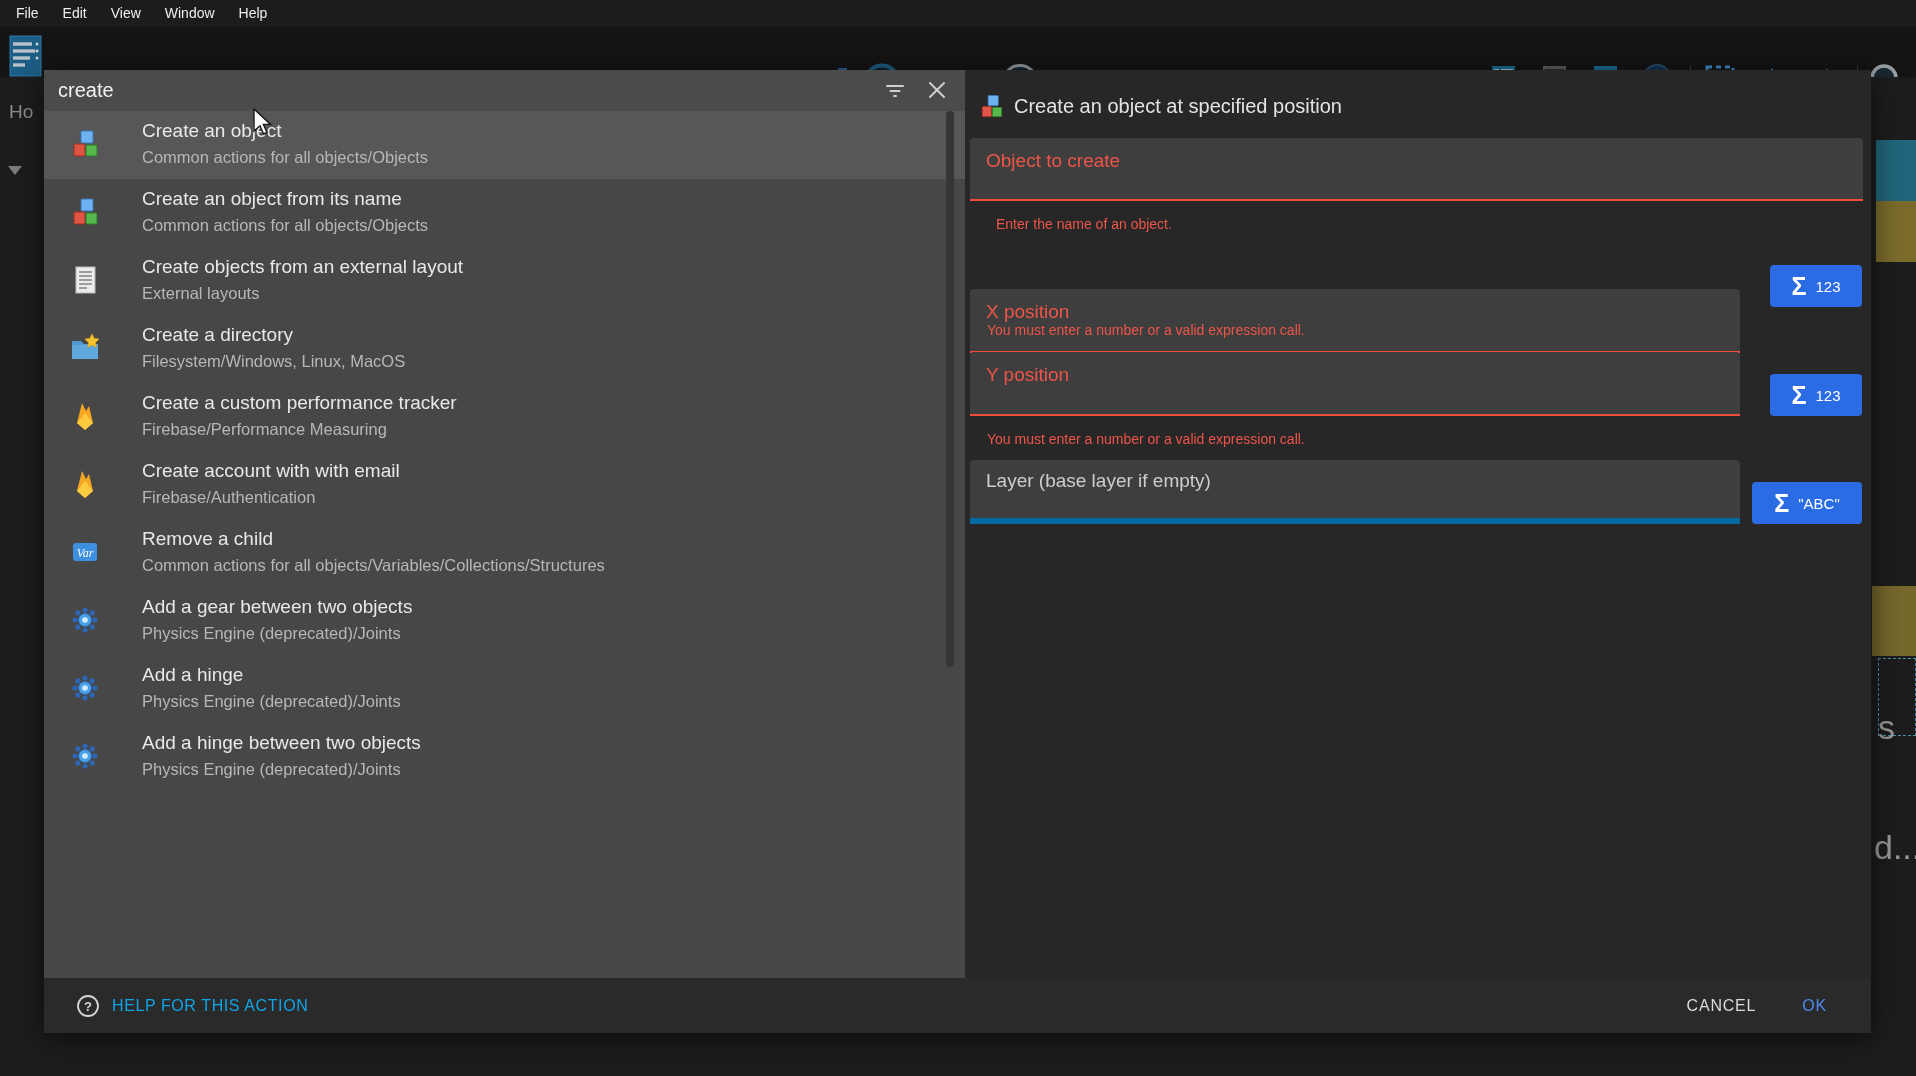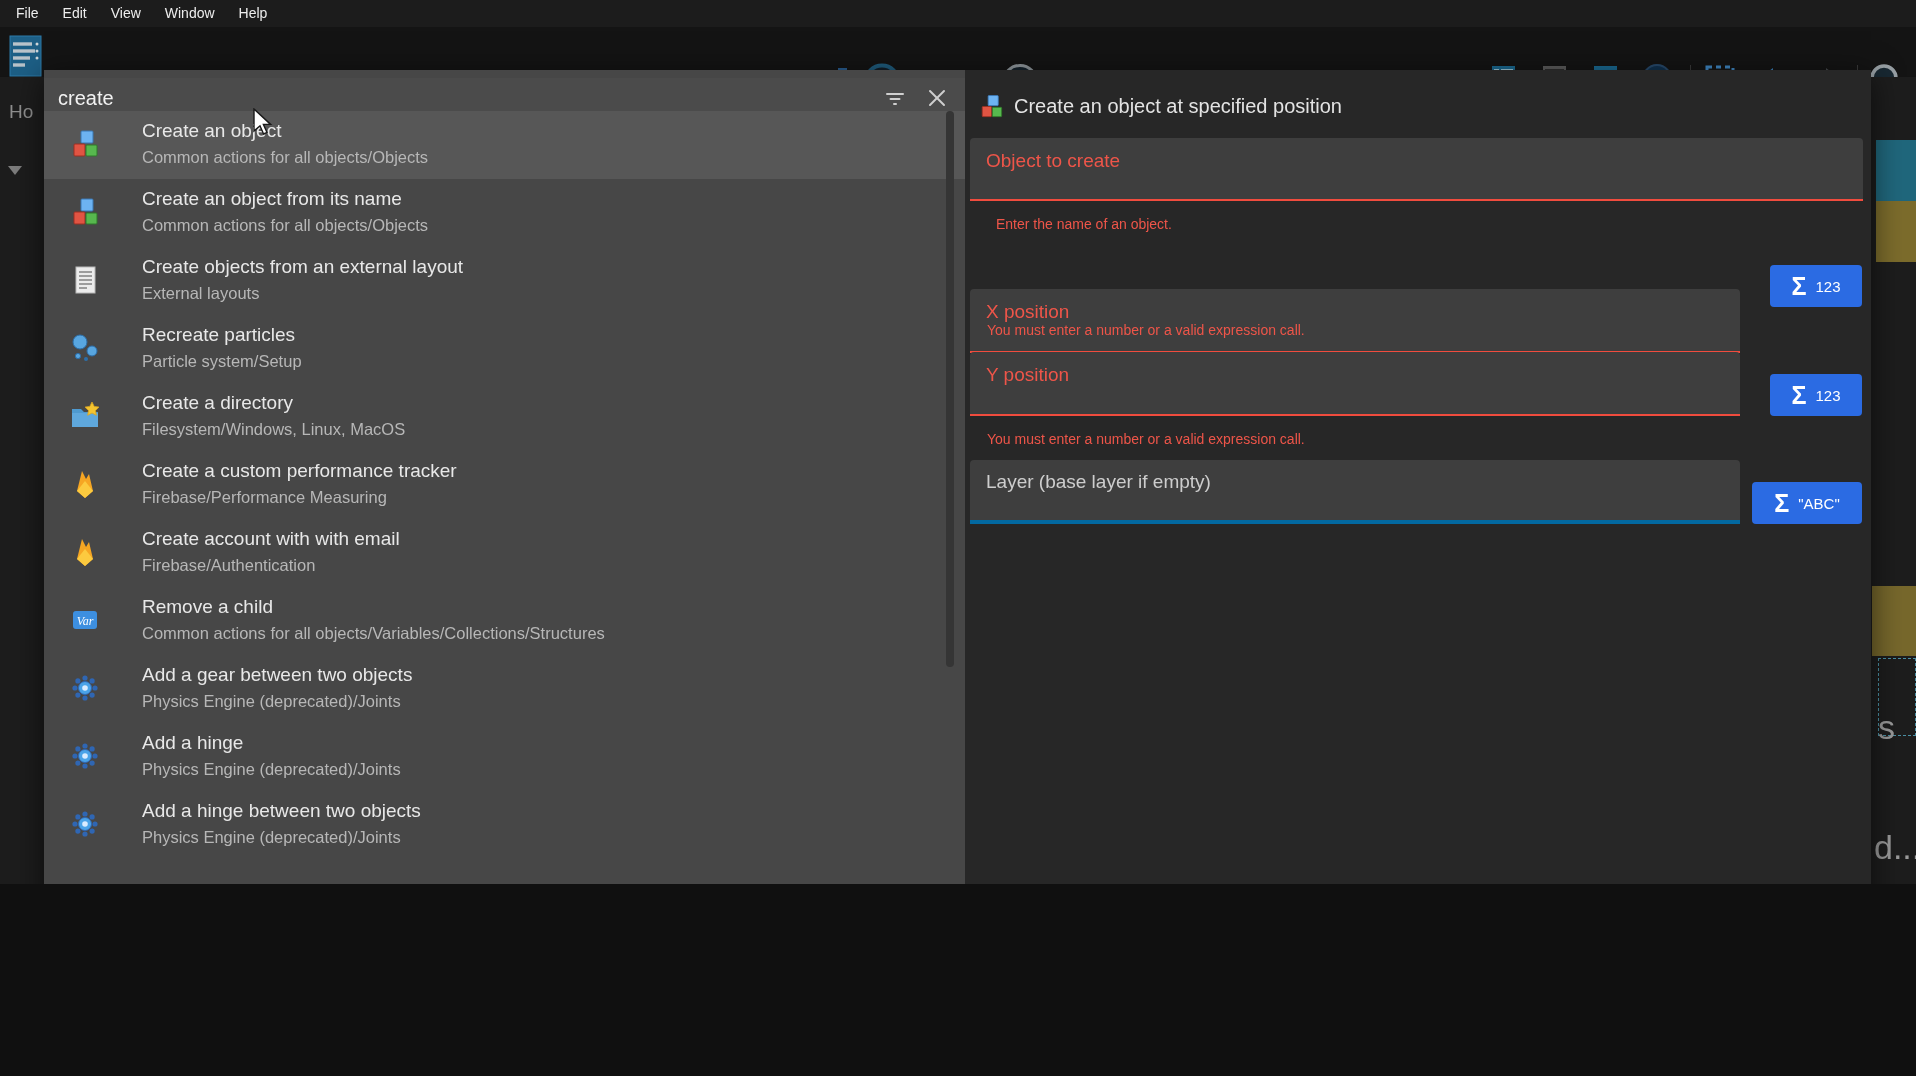--- a/index.html
+++ b/index.html
@@ -1,16 +1,16 @@
 <!DOCTYPE html>
 <html><head>
 <meta charset="utf-8">
 <style>
   html,body{margin:0;padding:0;background:#101010;}
-  .screen{position:relative;width:1916px;height:884px;background:#1b1b1b;overflow:hidden;
+  .screen{position:relative;width:1916px;height:1076px;background:#1b1b1b;overflow:hidden;
           font-family:"Liberation Sans",sans-serif;-webkit-font-smoothing:antialiased;}
   
   .menubar{position:absolute;left:0;top:0;width:100%;height:27px;background:#1c1c1c;
            display:flex;align-items:center;padding-left:4px;box-sizing:border-box;}
   .menu-item{padding:0 12px;font-size:14px;color:#ededed;line-height:27px;cursor:default;}
   .toolbar{position:absolute;left:0;top:27px;width:100%;height:50px;background:#141414;}
   .tb-icon{position:absolute;top:35px;width:40px;height:40px;}
   .tb-sep{position:absolute;top:38px;width:1px;height:34px;background:#3a3a3a;}
   .tb-label{position:absolute;top:48px;font-size:14px;letter-spacing:1px;color:#95999c;}
   .pm-icon{position:absolute;left:8px;top:34px;width:36px;height:44px;}
@@ -18,41 +18,41 @@
   
   .home-tab{position:absolute;left:9px;top:101px;font-size:19px;color:#8f8f8f;}
   .caret-down{position:absolute;left:8px;top:166px;width:0;height:0;
               border-left:7px solid transparent;border-right:7px solid transparent;border-top:9px solid #7d7d7d;}
   .bg-box{position:absolute;}
   .bg-letter{position:absolute;font-size:34px;color:#9b9b9b;}
   
   .dialog{position:absolute;left:44px;top:70px;width:1827px;height:963px;
           box-shadow:0 6px 30px rgba(0,0,0,.6);}
   .left-panel{position:absolute;left:0;top:0;width:921px;height:908px;background:#474747;overflow:hidden;}
-  .search-bar{position:absolute;left:0;top:0;width:921px;height:41px;background:#4b4b4b;margin-top:8px;}
+  .search-bar{position:absolute;left:0;top:0;width:921px;height:41px;background:#4b4b4b;}
   .search-input{position:absolute;left:0;top:0;width:830px;height:41px;background:transparent;border:none;outline:none;
                 padding:0 0 0 14px;font-size:20px;color:#f2f2f2;font-family:"Liberation Sans",sans-serif;}
   .sb-icon{position:absolute;top:8px;width:24px;height:24px;cursor:pointer;}
   .list{position:absolute;left:0;top:41px;width:921px;height:867px;}
   .row{position:relative;width:921px;height:68px;}
   .row.highlight{background:#575757;}
   .row-icon{position:absolute;left:25px;top:17px;width:32px;height:32px;}
   .row-icon svg{width:32px;height:32px;display:block;}
   .row-title{position:absolute;left:98px;top:9px;font-size:19px;color:#e8e8e8;white-space:nowrap;}
   .row-sub{position:absolute;left:98px;top:37px;font-size:16.5px;color:#b7b7b7;white-space:nowrap;}
   .scroll-thumb{position:absolute;left:902px;top:41px;width:8px;height:556px;background:#353535;border-radius:4px;}
   .right-panel{position:absolute;left:921px;top:0;width:906px;height:908px;background:#272727;}
   .rp-header-icon{position:absolute;left:13px;top:23px;width:27px;height:27px;}
   .rp-header-icon svg{width:27px;height:27px;display:block;}
   .rp-title{position:absolute;left:49px;top:25px;font-size:20px;color:#e3e3e3;}
   .field{position:absolute;background:#3e3e3e;border-radius:4px 4px 0 0;box-sizing:border-box;}
   .field input{width:100%;height:100%;background:transparent;border:none;outline:none;box-sizing:border-box;
                padding:0 0 16px 16px;font-size:19px;color:#fca5a5;font-family:"Liberation Sans",sans-serif;}
   .field.err{border-bottom:2px solid #f14c3e;}
-  .field.ok-line{border-bottom:4px solid #0369a1;}
+  .field.ok-line{border-bottom:6px solid #0369a1;}
   .field.err input::placeholder{color:#ee5549;opacity:1;}
   .field.ok-line input::placeholder{color:#cdcdcd;opacity:1;}
   .f-msg{position:absolute;font-size:14px;color:#ee5549;white-space:nowrap;}
   .expr-btn{position:absolute;height:42px;background:#2b6be3;border-radius:4px;display:flex;align-items:center;
             justify-content:center;gap:9px;color:#fff;cursor:pointer;}
   .sigma{font-size:25px;font-weight:bold;line-height:1;}
   .expr-label{font-size:15px;}
   .footer{position:absolute;left:0;top:908px;width:1827px;height:55px;background:#2a2a2a;
           display:flex;align-items:center;box-sizing:border-box;padding:0 30px 0 32px;}
   .help-btn{display:flex;align-items:center;gap:12px;cursor:pointer;}
@@ -249,32 +249,20 @@
                   <line x1="10" y1="16" x2="23" y2="16"></line>
                   <line x1="10" y1="20" x2="23" y2="20"></line>
                   <line x1="10" y1="24" x2="18" y2="24"></line>
                 </g>
               </svg>
             </span>
     <span class="row-title">Create objects from an external layout</span>
     <span class="row-sub">External layouts</span>
   </div>
 
-  <div class="row">
-    <span class="row-icon">
-              <svg viewBox="0 0 32 32">
-                <circle cx="11" cy="10" r="7" fill="#58a6e0" stroke="#2c6ea9"></circle>
-                <circle cx="23" cy="19" r="5" fill="#58a6e0" stroke="#2c6ea9"></circle>
-                <circle cx="9" cy="24" r="2.6" fill="#58a6e0" stroke="#2c6ea9"></circle>
-                <circle cx="17" cy="27" r="2" fill="#2c6ea9"></circle>
-              </svg>
-            </span>
-    <span class="row-title">Recreate particles</span>
-    <span class="row-sub">Particle system/Setup</span>
-  </div>
 
   <div class="row">
     <span class="row-icon">
               <svg viewBox="0 0 32 32">
                 <path d="M3 9 h9 l3 3 h14 v15 h-26 z" fill="#4e9ad0"></path>
                 <rect x="3" y="13" width="26" height="14" fill="#5fa8dd"></rect>
                 <path d="M23 2 l2.2 4.4 4.8 .7 -3.5 3.4 .8 4.8 -4.3 -2.3 -4.3 2.3 .8 -4.8 -3.5 -3.4 4.8 -.7 z" fill="#f4c430" stroke="#d9a520" stroke-width=".8"></path>
               </svg>
             </span>
     <span class="row-title">Create a directory</span>

